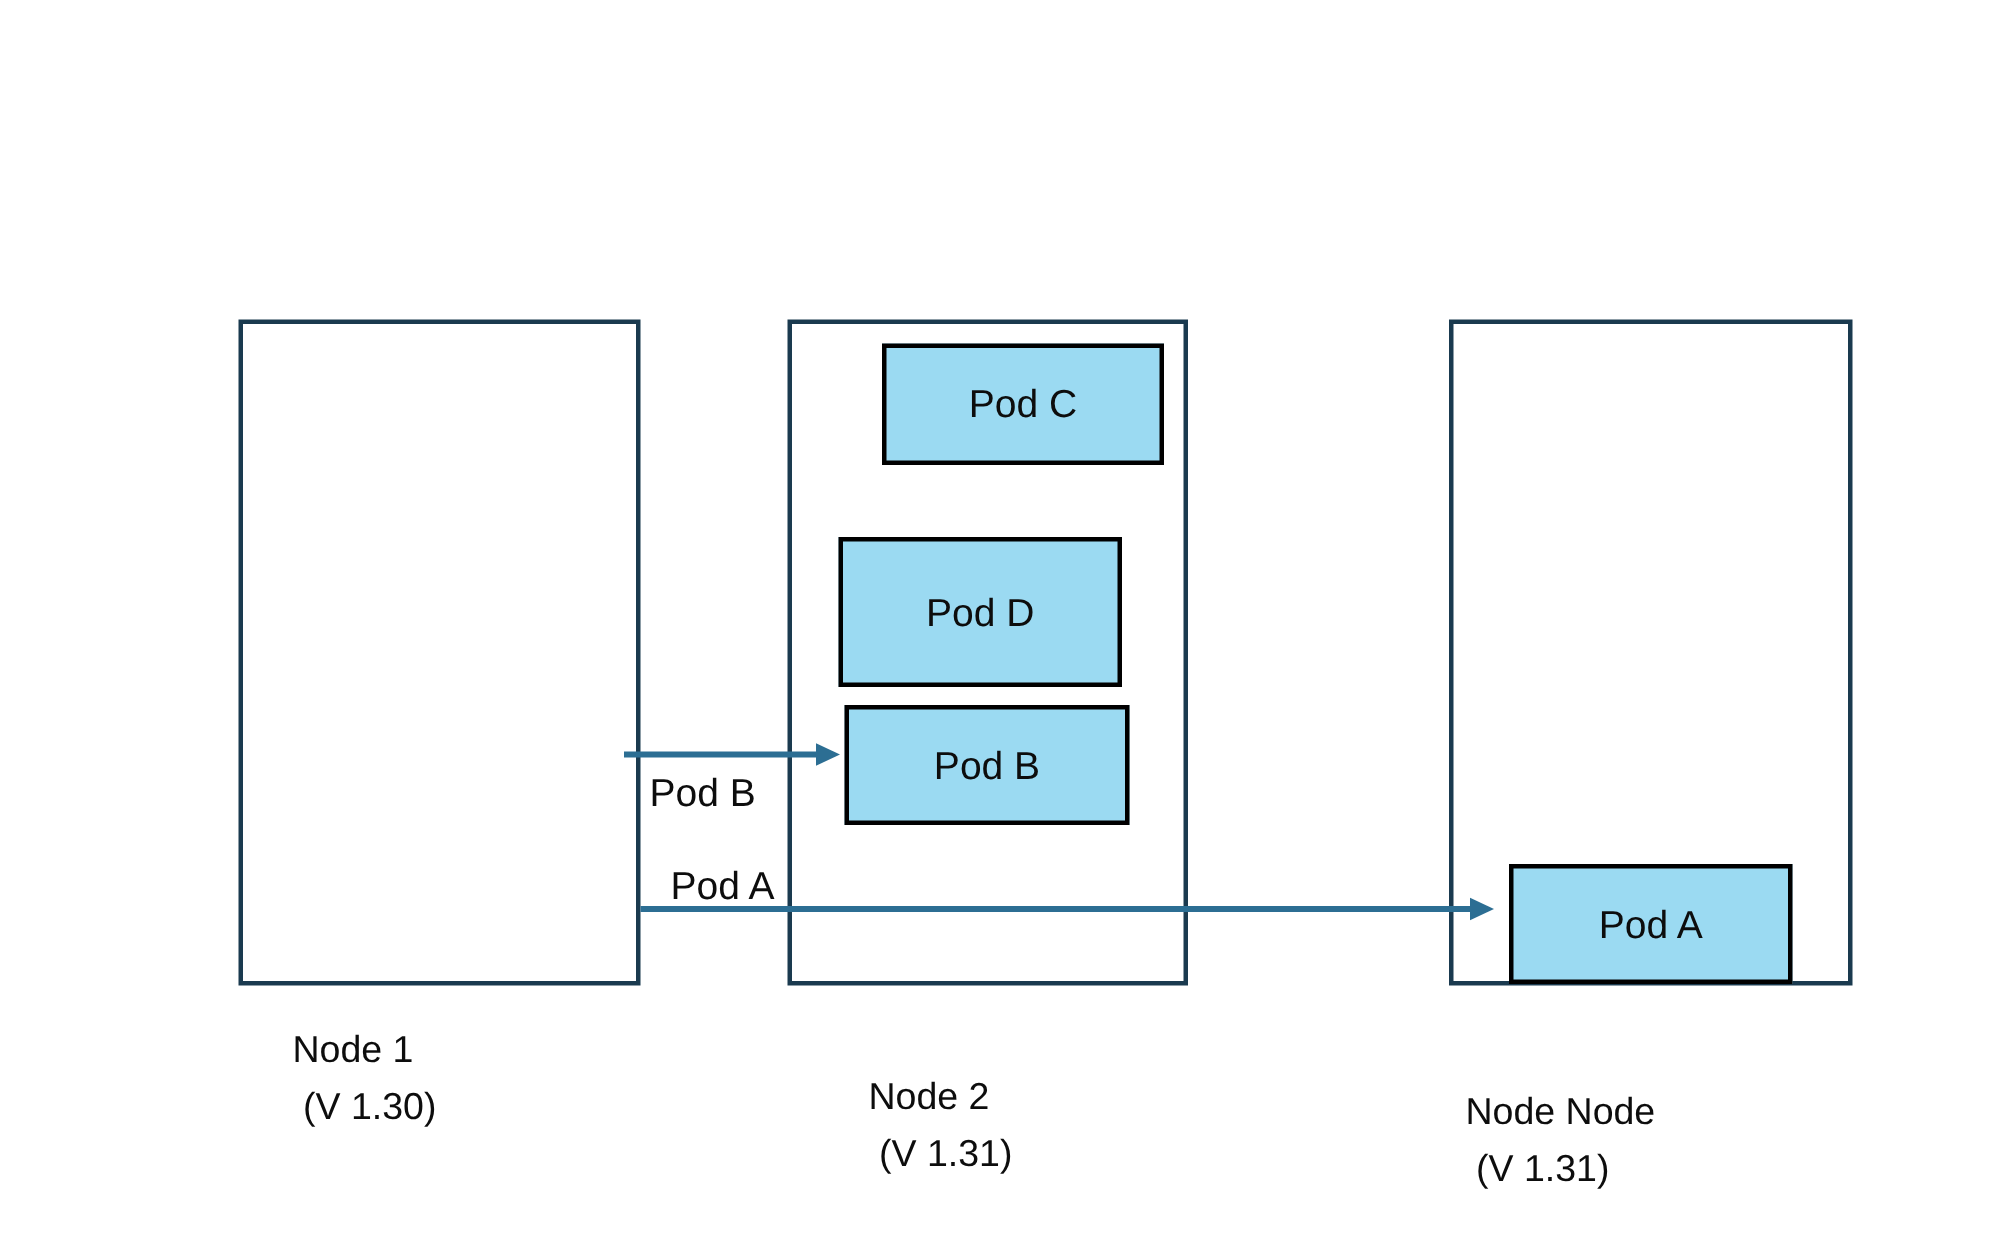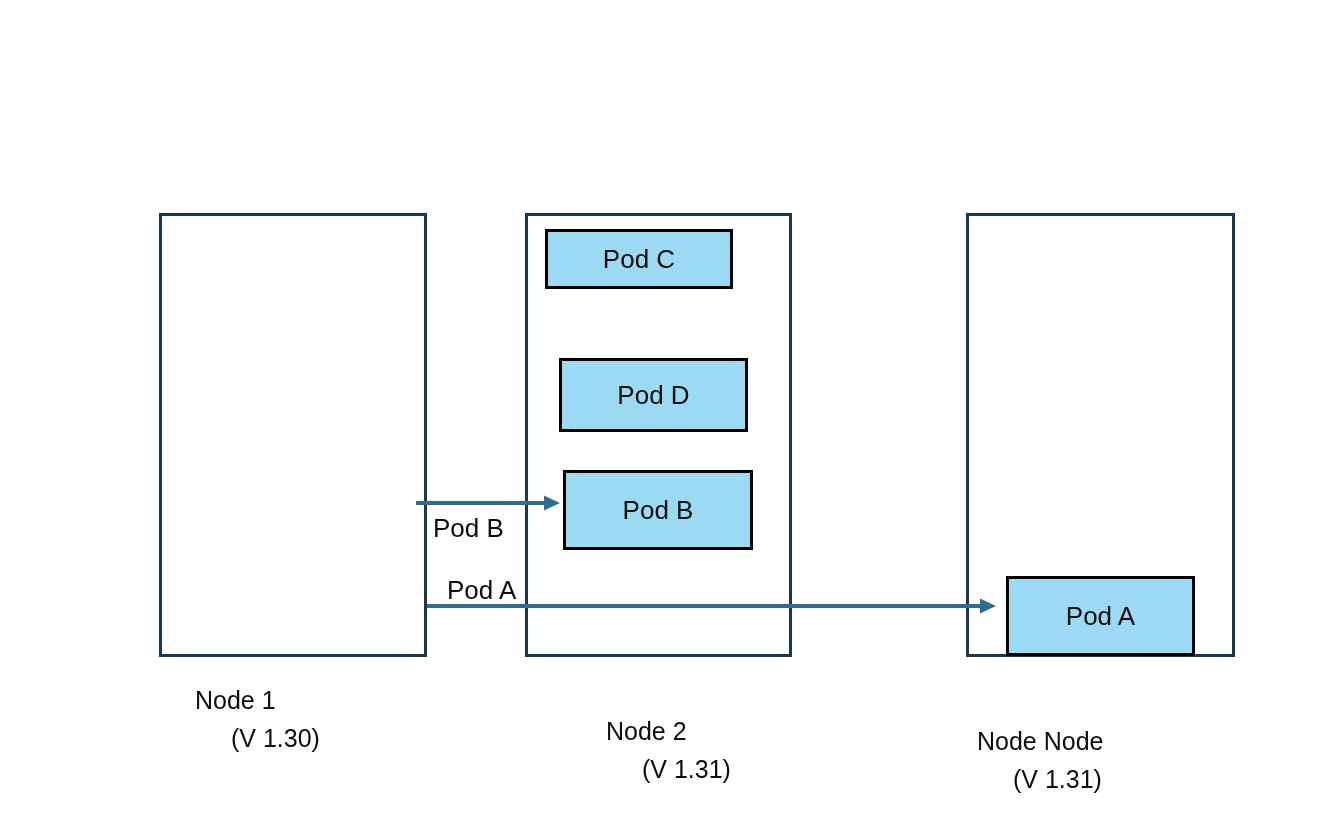--- a/index.html
+++ b/index.html
@@ -34,22 +34,22 @@
   .pod {
     position: absolute;
     background: var(--pod-fill);
     border: 3px solid var(--pod-border);
     display: flex;
     align-items: center;
     justify-content: center;
     font-size: 26px;
     z-index: 3;
   }
-  .pod-c { left: 545px; top: 229px; width: 188px; height: 60px; }
-  .pod-d { left: 559px; top: 358px; width: 189px; height: 74px; }
+  .pod-c { left: 588px; top: 229px; width: 188px; height: 81px; }
+  .pod-d { left: 559px; top: 358px; width: 189px; height: 100px; }
   .pod-b { left: 563px; top: 470px; width: 190px; height: 80px; }
   .pod-a { left: 1006px; top: 576px; width: 189px; height: 80px; }
   .arrow-layer {
     position: absolute;
     left: 0; top: 0; width: 1336px; height: 828px;
     z-index: 4;
     pointer-events: none;
   }
   .arrow-line { stroke: var(--arrow); stroke-width: 4; }
   .arrow-head { fill: var(--arrow); }
@@ -62,23 +62,23 @@
   .arrow-label-pod-b { left: 433px; top: 513px; }
   .arrow-label-pod-a { left: 447px; top: 575px; }
   .node-caption {
     position: absolute;
     font-size: 25px;
     line-height: 38px;
     text-align: left;
     white-space: nowrap;
   }
   .caption-node-1 { left: 195px; top: 681px; }
-  .caption-node-2 { left: 606px; top: 712px; }
+  .caption-node-2 { left: 579px; top: 712px; }
   .caption-surge { left: 977px; top: 722px; }
-  .node-version { padding-left: 7px; margin-left: 29px; }
+  .node-version { padding-left: 7px; }
 </style>
 </head>
 <body>
 
 <div class="canvas">
 
   <div class="node node-1"></div>
   <div class="node node-2"></div>
   <div class="node surge-node"></div>
 

